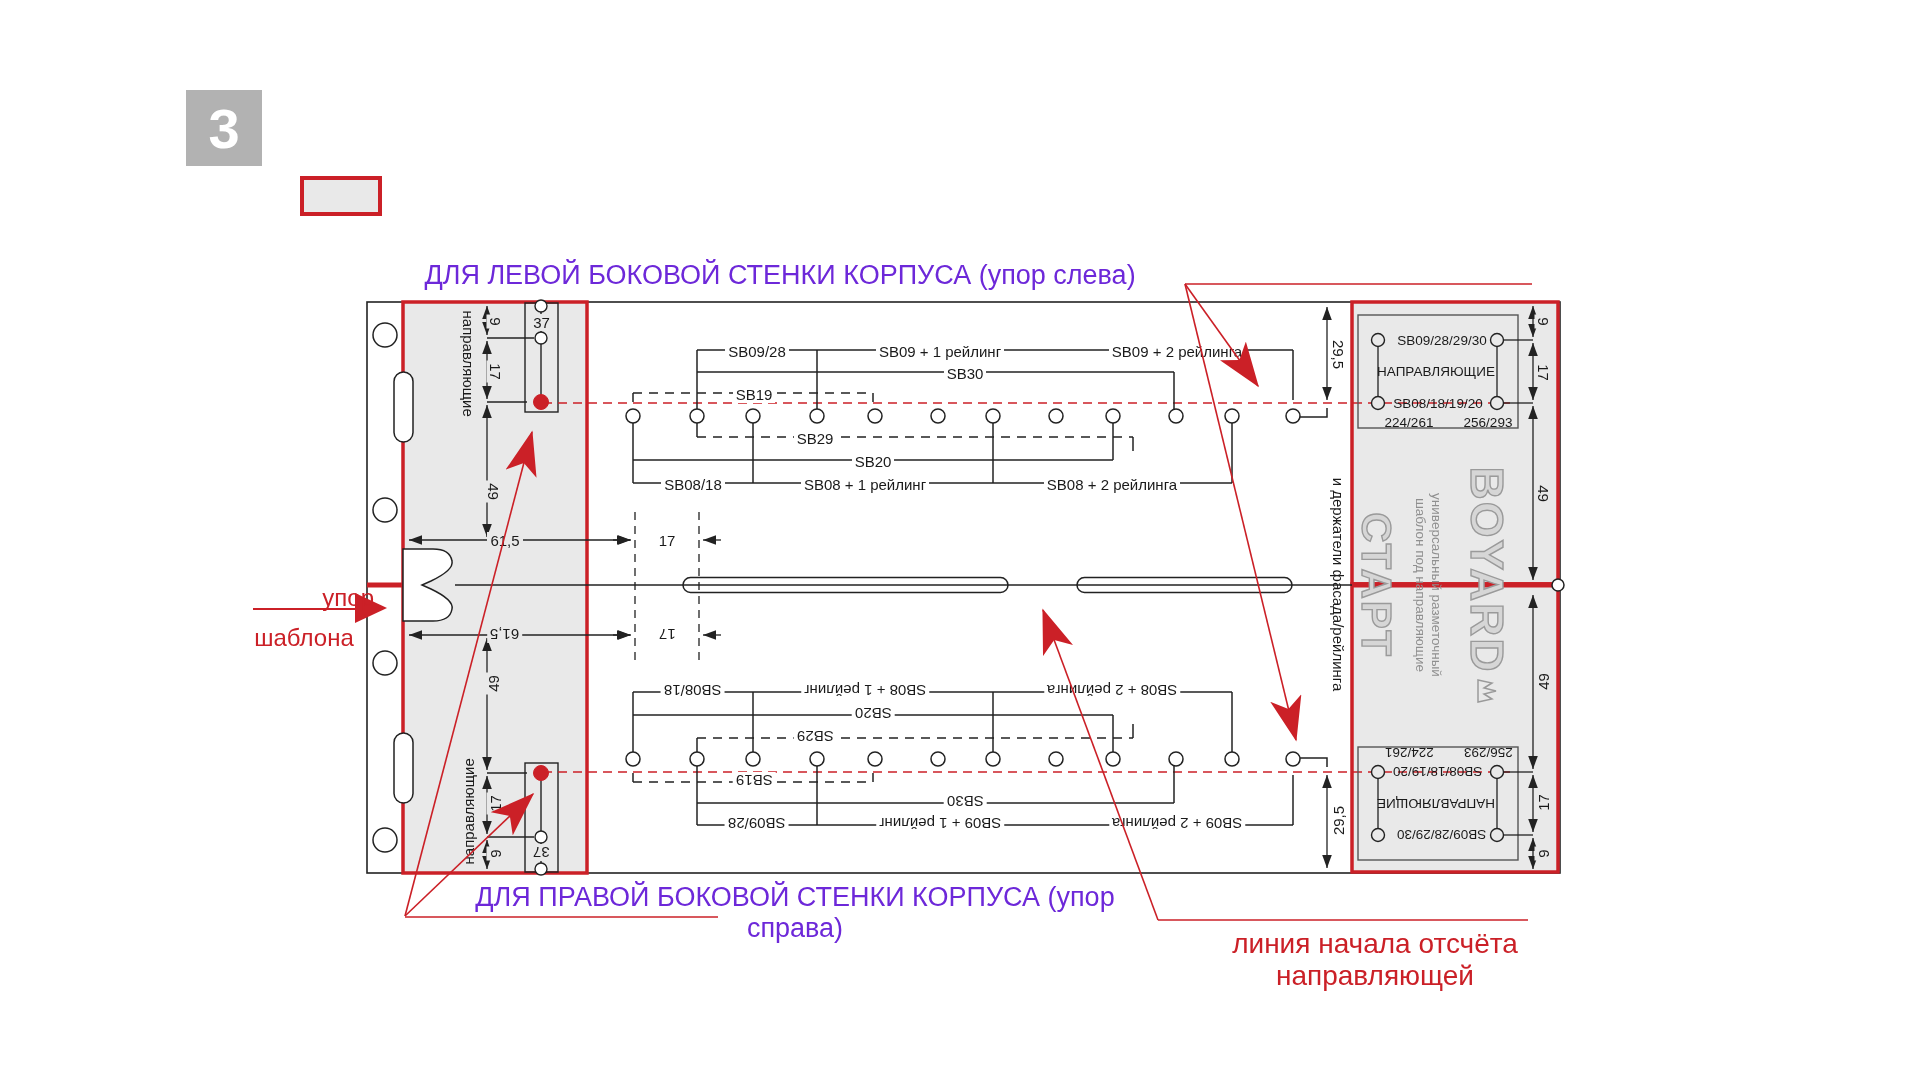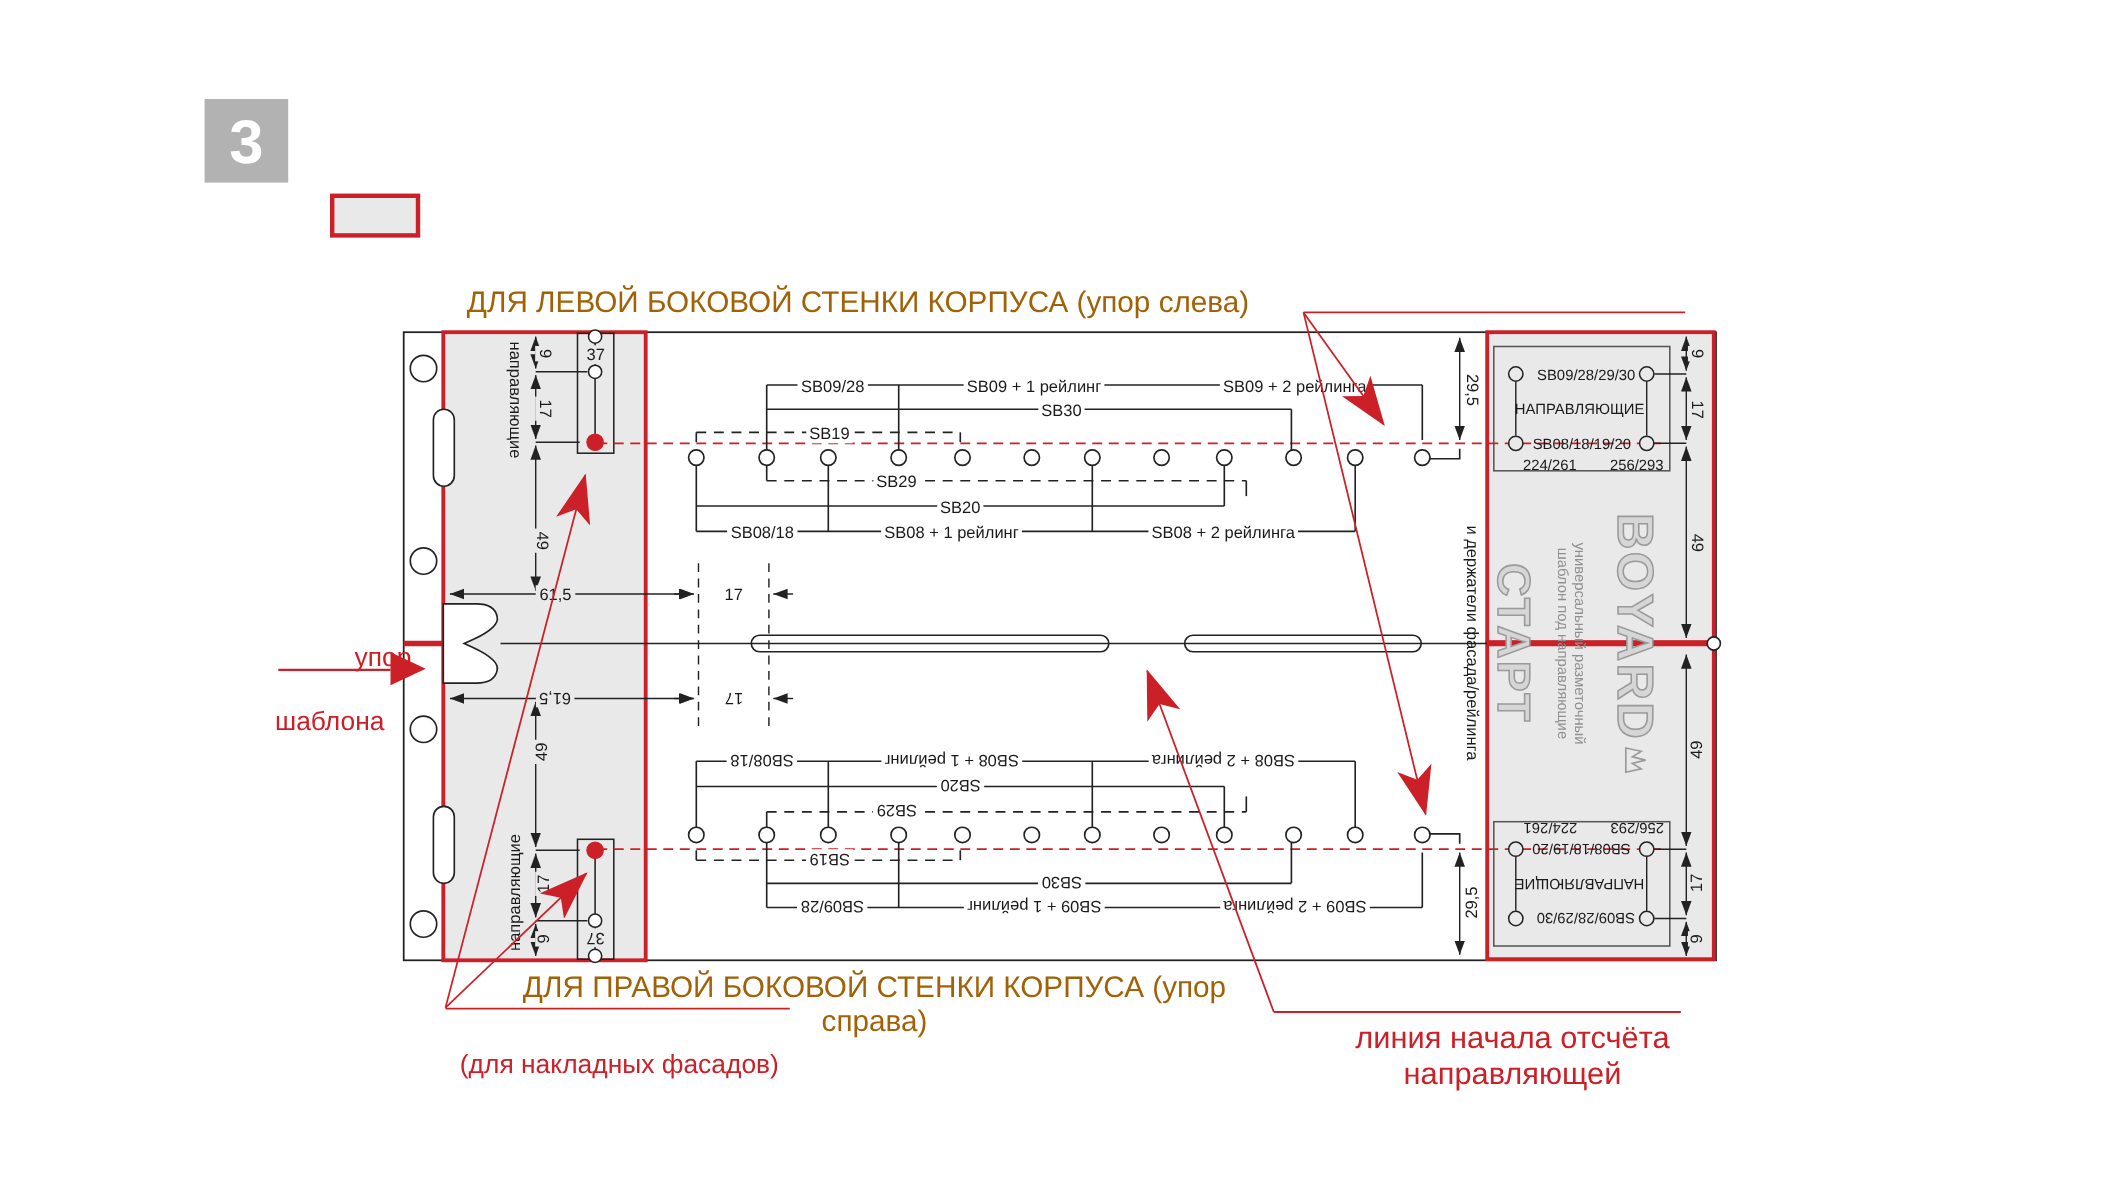--- a/index.html
+++ b/index.html
@@ -10,21 +10,21 @@
 
   
   #step-box{left:186px;top:90px;width:76px;height:76px;background:#b2b2b2;
             display:flex;align-items:center;justify-content:center;}
   #step-box span{color:#fff;font-size:56px;font-weight:bold;}
   #page-title{left:300px;top:116px;width:1420px;font-size:29px;color:#3d3d3d;}
   #legend-box{left:300px;top:176px;width:74px;height:32px;background:#e9e9e9;border:4px solid #cb2027;}
   #legend-label{left:394px;top:182px;font-size:26px;color:#3d3d3d;}
 
   
-  .caption{color:#a16207;font-size:27px;text-align:center;}
+  .caption{color:#6d28d9;font-size:27px;text-align:center;}
   #caption-top{left:420px;top:260px;width:720px;}
   #caption-bottom{left:435px;top:882px;width:720px;}
 
   
   .red-lbl{color:#cb2027;font-size:24px;line-height:1.15;}
 
   
   .half{position:absolute;left:0;top:302px;width:1924px;height:571px;}
   #half-bottom{transform:scaleY(-1);}
   .lbl{position:absolute;font-size:15px;color:#1a1a1a;text-align:center;line-height:1;white-space:nowrap;}
@@ -359,17 +359,16 @@
       <line x1="1158" y1="920" x2="1043" y2="610" marker-end="url(#mr)"></line>
       <line x1="405" y1="917" x2="718" y2="917"></line>
       <line x1="405" y1="916" x2="532" y2="432" marker-end="url(#mr)"></line>
       <line x1="405" y1="916" x2="533" y2="794" marker-end="url(#mr)"></line>
       <line x1="253" y1="609" x2="355" y2="609" stroke-width="2.2"></line>
     </g>
     <polygon points="387,608 355,593 355,623" fill="#cb2027"></polygon>
   </svg>
 
   <div class="abs red-lbl" style="left:1145px;top:928px;width:460px;font-size:28px;text-align:center;">линия начала отсчёта направляющей</div>
-  <div class="abs red-lbl" style="left:418px;top:954px;width:420px;text-align:left;">(для накладных фасадов)</div>
   <div class="abs red-lbl" style="left:266px;top:584px;width:108px;text-align:right;">упор</div>
-  <div class="abs red-lbl" style="left:250px;top:643px;width:108px;text-align:left;">шаблона</div>
+  <div class="abs red-lbl" style="left:250px;top:624px;width:108px;text-align:center;">шаблона</div>
 
 </div>
 
 </body></html>

